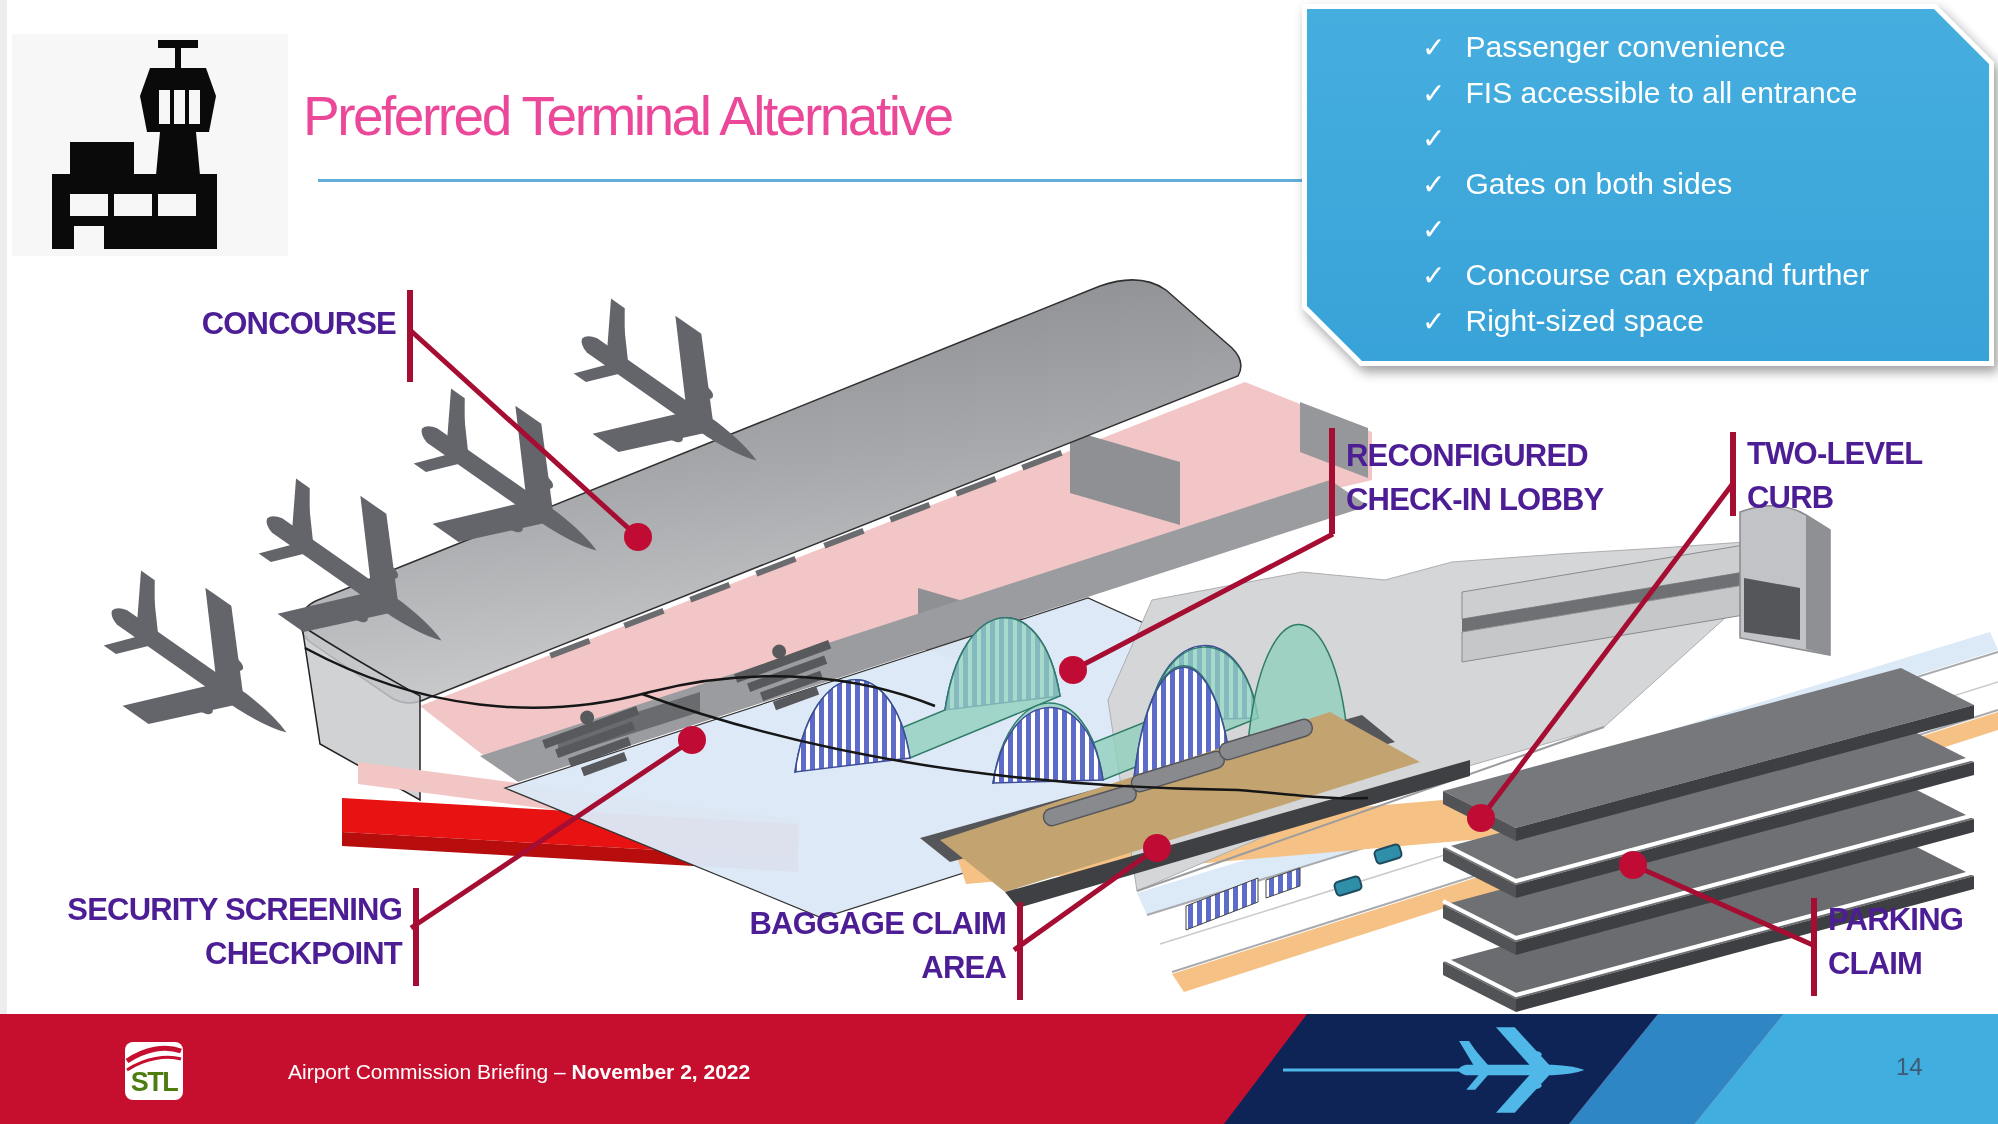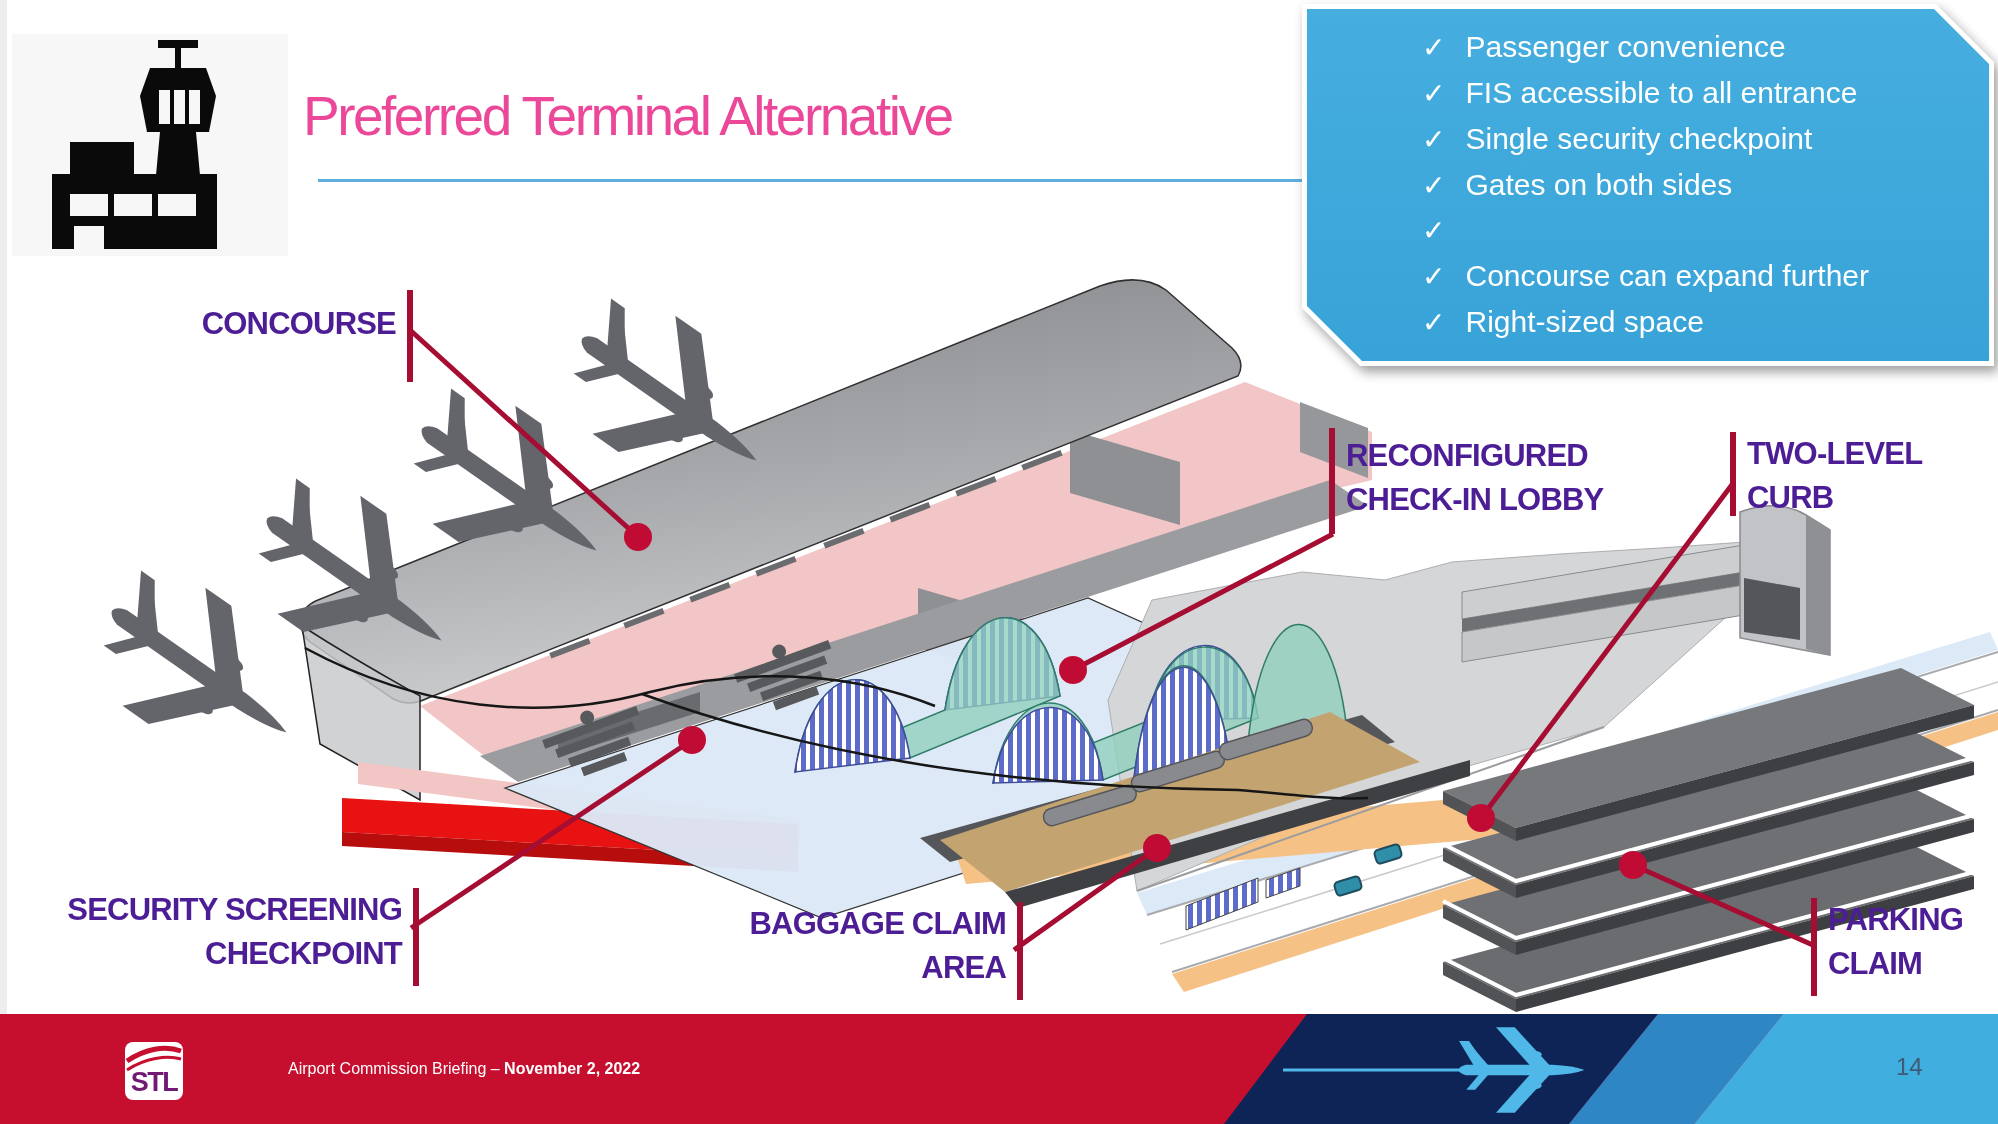--- a/index.html
+++ b/index.html
@@ -31,22 +31,22 @@
   .ltext.r{text-align:right;}
   .vbar{width:6px;background:#A50D32;flex:none;}
 
   .scene{position:absolute;left:0;top:0;width:1998px;height:1124px;z-index:10;}
 
   
   .footer{position:absolute;left:0;top:1014px;width:1998px;height:110px;}
   .footer svg{position:absolute;left:0;top:0;}
   .stl-logo{position:absolute;left:125px;top:28px;width:58px;height:58px;background:#fff;border-radius:8px;}
   .stl-logo .stl-text{position:absolute;left:0;right:0;bottom:2px;text-align:center;
-      font-size:27px;font-weight:700;letter-spacing:-1.5px;color:#701a75;}
-  .footer-caption{position:absolute;left:288px;top:46px;color:#fff;font-size:16px;white-space:nowrap;}
+      font-size:27px;font-weight:700;letter-spacing:-1.5px;color:#4d7c0f;}
+  .footer-caption{position:absolute;left:288px;top:46px;color:#fff;font-size:21px;white-space:nowrap;}
   .footer-caption .date{font-weight:700;}
   .page-num{position:absolute;left:1896px;top:39px;font-size:24px;color:#3E5A75;}
 </style>
 </head>
 <body>
 
 <div class="edge-strip"></div>
 
 <div class="icon-tile">
   <svg width="276" height="222" viewBox="0 0 276 222">
@@ -79,21 +79,20 @@
     <li>
         <span class="chk">✓</span>
         <span>Passenger convenience</span>
       </li>
     <li>
         <span class="chk">✓</span>
         <span>FIS accessible to all entrance</span>
       </li>
     <li>
         <span class="chk">✓</span>
-        <span>Single security checkpoint</span>
       </li>
     <li>
         <span class="chk">✓</span>
         <span>Gates on both sides</span>
       </li>
     <li>
         <span class="chk">✓</span>
       </li>
     <li>
         <span class="chk">✓</span>

